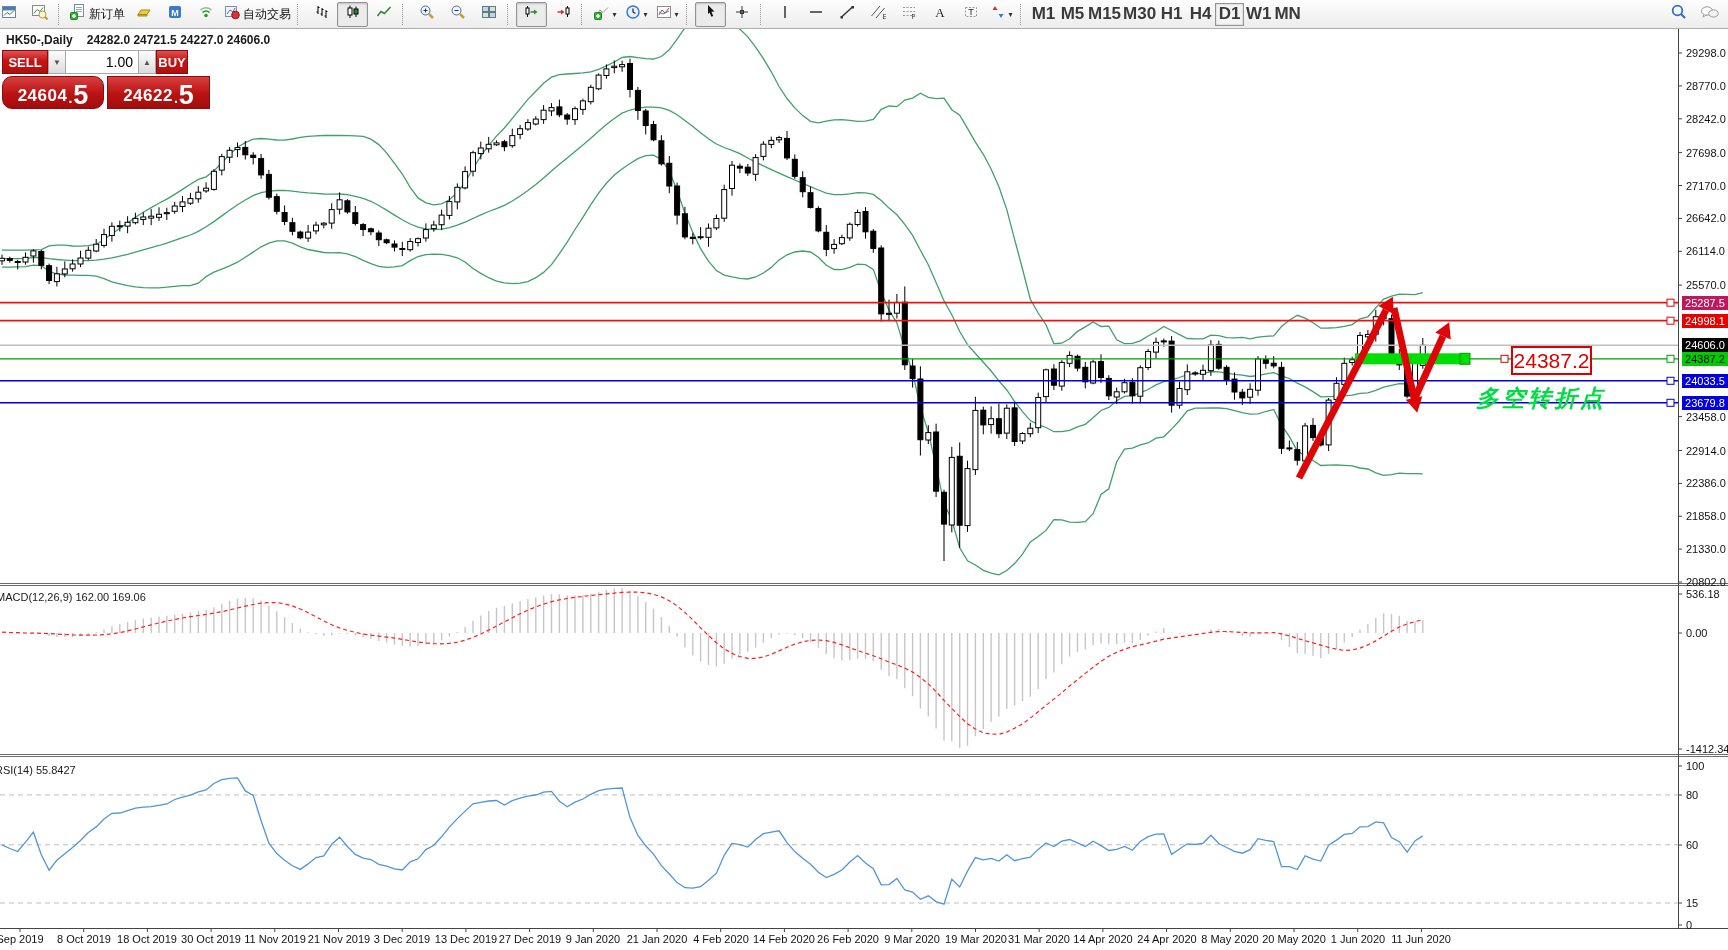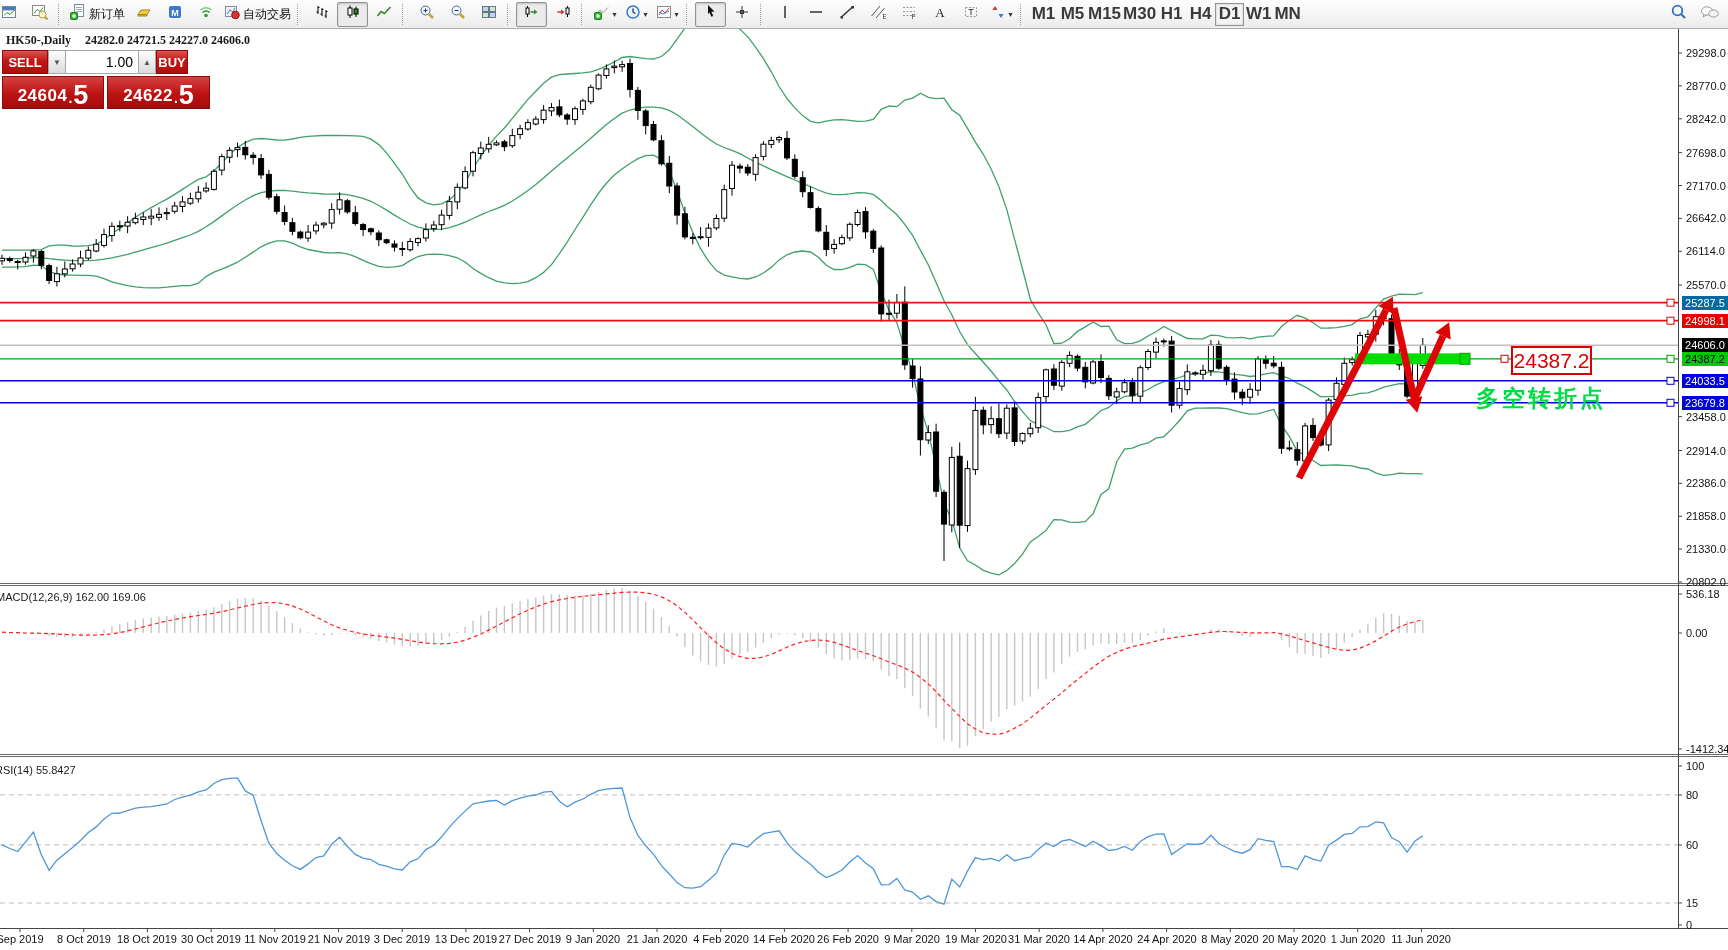--- a/index.html
+++ b/index.html
@@ -15,51 +15,51 @@
   .tb-btn.pressed{border:1px solid #939393;background:#ebebeb;box-shadow:inset 0 1px 2px rgba(0,0,0,.18);}
   .tb-btn .lbl{font-size:12px;color:#111;margin-left:3px;white-space:nowrap;}
   .tb-btn .caret{font-size:8px;color:#333;margin-left:2px;}
   .tb-btn.clipped{margin-left:-10px;}
   .tf-btn{height:21px;min-width:27px;display:flex;align-items:center;justify-content:center;
     font-size:17px;font-weight:bold;color:#3a3a3a;border:1px solid transparent;}
   .tf-btn.active{border:1px solid #949494;background:#f4f4f4;box-shadow:inset 0 0 2px rgba(0,0,0,.25);}
   .tb-spacer{flex:1;}
   
   #cv{position:absolute;left:0;top:0;}
-  .chart-title{position:absolute;left:6px;top:33px;font-size:12px;font-weight:bold;color:#1a1a1a;font-family:Liberation Serif, serif;}
+  .chart-title{position:absolute;left:6px;top:33px;font-size:12px;font-weight:bold;color:#1a1a1a;}
   .chart-title .ohlc{margin-left:14px;}
   
   .trade{position:absolute;left:2px;top:50px;width:208px;}
   .trow1{display:flex;height:24px;}
   .btn-red{background:linear-gradient(#e05050 0%,#c31616 45%,#b00f0f 100%);color:#fff;font-size:13px;font-weight:bold;
     display:flex;align-items:center;justify-content:center;border:1px solid #8f0b0b;box-sizing:border-box;}
   .sell-btn{width:46px;}
   .buy-btn{width:32px;text-align:right;}
   .spin{width:18px;background:linear-gradient(#fcfcfc,#dcdcdc);border:1px solid #a8a8a8;box-sizing:border-box;
     display:flex;align-items:center;justify-content:center;font-size:8px;color:#555;}
   .vol-field{width:72px;background:#fff;border:1px solid #a8a8a8;border-left:none;border-right:none;box-sizing:border-box;
     font-size:14px;color:#000;text-align:right;padding:0 5px 0 14px;font-family:"Liberation Sans",sans-serif;}
   .trow2{display:flex;height:33px;margin-top:2px;}
   .price-box{background:linear-gradient(#d84040 0%,#bb1212 55%,#a30d0d 100%);border:1px solid #8f0b0b;box-sizing:border-box;
     color:#fff;display:flex;align-items:flex-end;justify-content:center;padding-bottom:2px;}
   .price-box .main{font-size:17px;font-weight:bold;letter-spacing:.5px;}
   .price-box .dot{font-size:14px;font-weight:bold;margin:0 1px;}
   .price-box .big{font-size:27px;font-weight:bold;line-height:22px;}
-  .pb-sell{width:102px;margin-right:3px;}
+  .pb-sell{width:102px;margin-right:3px;border-radius:10px;}
   .pb-buy{width:103px;}
   
   .ind-label{position:absolute;font-size:11px;color:#1a1a1a;}
   
   .axlab{position:absolute;left:1686px;font-size:11px;color:#111;white-space:nowrap;}
   .tag{position:absolute;left:1682px;width:46px;height:14px;font-size:11px;line-height:14px;text-align:center;white-space:nowrap;}
   .dlab{position:absolute;font-size:11px;color:#111;transform:translateX(-50%);white-space:nowrap;top:933px;}
   
   .lvl-box{position:absolute;left:1511px;top:346px;width:77px;height:25px;border:2px solid #dd0000;background:#fff;
     color:#dd0000;font-size:21px;line-height:25px;text-align:center;box-sizing:content-box;}
-  .cn-note{position:absolute;left:1476px;top:383px;font-size:23px;font-weight:bold;color:#00dd44;letter-spacing:3px;white-space:nowrap;}
+  .cn-note{position:absolute;left:1476px;top:383px;font-size:23px;font-weight:bold;color:#00dd44;letter-spacing:3px;white-space:nowrap;font-style:italic;}
 </style>
 </head>
 <body>
 
 <div class="app">
 
   <svg id="cv" width="1728" height="950">
       <defs>
         <clipPath id="cpM">
           <rect x="0" y="29" width="1678" height="553"></rect>
@@ -1034,21 +1034,21 @@
       <div class="axlab" style="top:543px">21330.0</div>
       <div class="axlab" style="top:576px">20802.0</div>
       <div class="axlab" style="top:588px">536.18</div>
       <div class="axlab" style="top:627px">0.00</div>
       <div class="axlab" style="top:743px">-1412.34</div>
       <div class="axlab" style="top:760px">100</div>
       <div class="axlab" style="top:789px">80</div>
       <div class="axlab" style="top:839px">60</div>
       <div class="axlab" style="top:897px">15</div>
       <div class="axlab" style="top:919px">0</div>
-      <div class="tag" style="top:296px;background:#0369a1;color:#ffffff">25287.5</div>
+      <div class="tag" style="top:296px;background:#be185d;color:#ffffff">25287.5</div>
       <div class="tag" style="top:314px;background:#e60000;color:#ffffff">24998.1</div>
       <div class="tag" style="top:338px;background:#000000;color:#ffffff">24606.0</div>
       <div class="tag" style="top:352px;background:#00cc00;color:#000000">24387.2</div>
       <div class="tag" style="top:374px;background:#0000e0;color:#ffffff">24033.5</div>
       <div class="tag" style="top:396px;background:#0000e0;color:#ffffff">23679.8</div>
     </div>
   <div id="date-labels">
       <div class="dlab" style="left:20px">Sep 2019</div>
       <div class="dlab" style="left:84px">8 Oct 2019</div>
       <div class="dlab" style="left:147px">18 Oct 2019</div>

